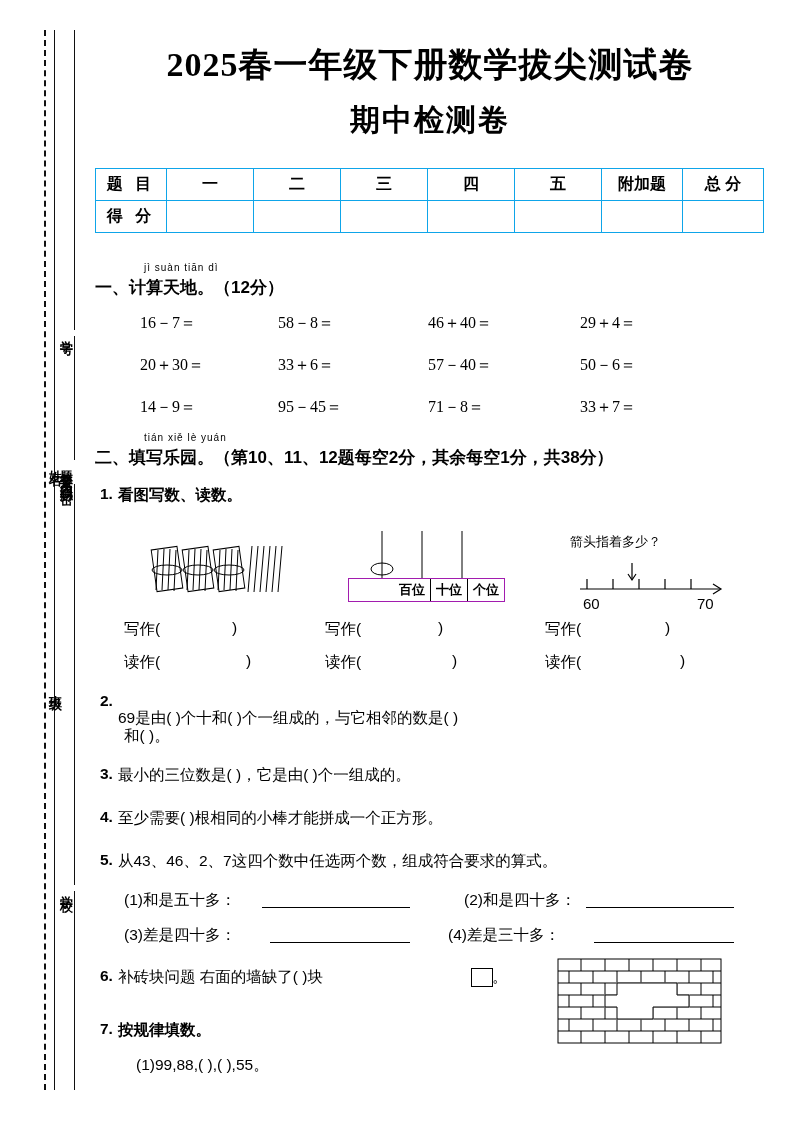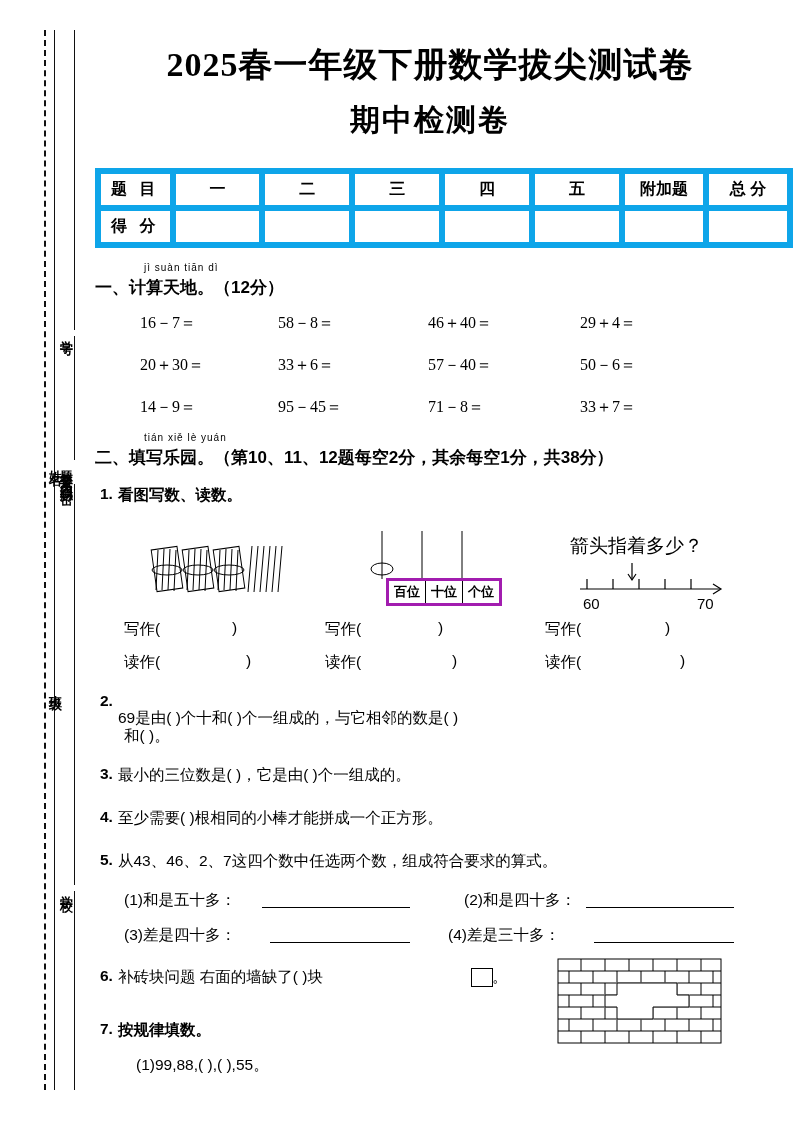--- a/index.html
+++ b/index.html
@@ -59,21 +59,21 @@
     font-weight:bold;
     letter-spacing:2px;
   }
 
   
   .score-table{
     position:absolute;left:95px;top:168px;
     border-collapse:collapse;
   }
   .score-table td{
-    border:6px solid #0ea5e9;
+    border:1px solid #0ea5e9;
     height:29px;
     text-align:center;
     font-size:16px;
     font-weight:bold;
     font-family:"Liberation Sans", sans-serif;
   }
   .score-table td.hdr{width:68px;letter-spacing:4px;}
   .score-table td.col{width:84px;}
   .score-table td.col-wide{width:78px;}
 
@@ -108,23 +108,24 @@
     white-space:nowrap;
   }
   .txt-b{font-weight:bold;}
 
   .uline{
     position:absolute;border-bottom:1px solid #000;height:0;
   }
 
   
   .pv-box{
-    position:absolute;left:386px;top:578px;
-    border:3px solid #a21caf;
+    position:absolute;left:348px;top:578px;
+    border:1px solid #a21caf;
     display:flex;
+    padding-left:45px;
   }
   .pv-box div{
     border-right:1px solid #000;
     font-size:13px;
     padding:2px 5px;
     font-family:"Liberation Sans", sans-serif;
     font-weight:bold;
   }
   .pv-box div:last-child{border-right:none;}
   svg{display:block;}
@@ -242,21 +243,21 @@
       <line x1="97" y1="4" x2="97" y2="52"></line>
       <ellipse cx="17" cy="42" rx="11" ry="6"></ellipse>
     </g>
   </svg>
   <div class="pv-box">
     <div>百位</div>
     <div>十位</div>
     <div>个位</div>
   </div>
 
-  <div class="txt" style="left:570px;top:533px;font-size:19px;font-family:Liberation Mono, monospace;">箭头指着多少？</div>
+  <div class="txt" style="left:570px;top:533px;font-size:13px;font-family:Liberation Mono, monospace;">箭头指着多少？</div>
   <svg style="position:absolute;left:575px;top:557px;" width="160" height="48">
     <g stroke="#000" fill="none" stroke-width="1.2">
       <line x1="5" y1="32" x2="145" y2="32"></line>
       <polyline points="138,27 146,32 138,37" fill="none"></polyline>
       <line x1="12" y1="22" x2="12" y2="32"></line>
       <line x1="38" y1="22" x2="38" y2="32"></line>
       <line x1="64" y1="22" x2="64" y2="32"></line>
       <line x1="90" y1="22" x2="90" y2="32"></line>
       <line x1="116" y1="22" x2="116" y2="32"></line>
       <line x1="57" y1="6" x2="57" y2="22"></line>

